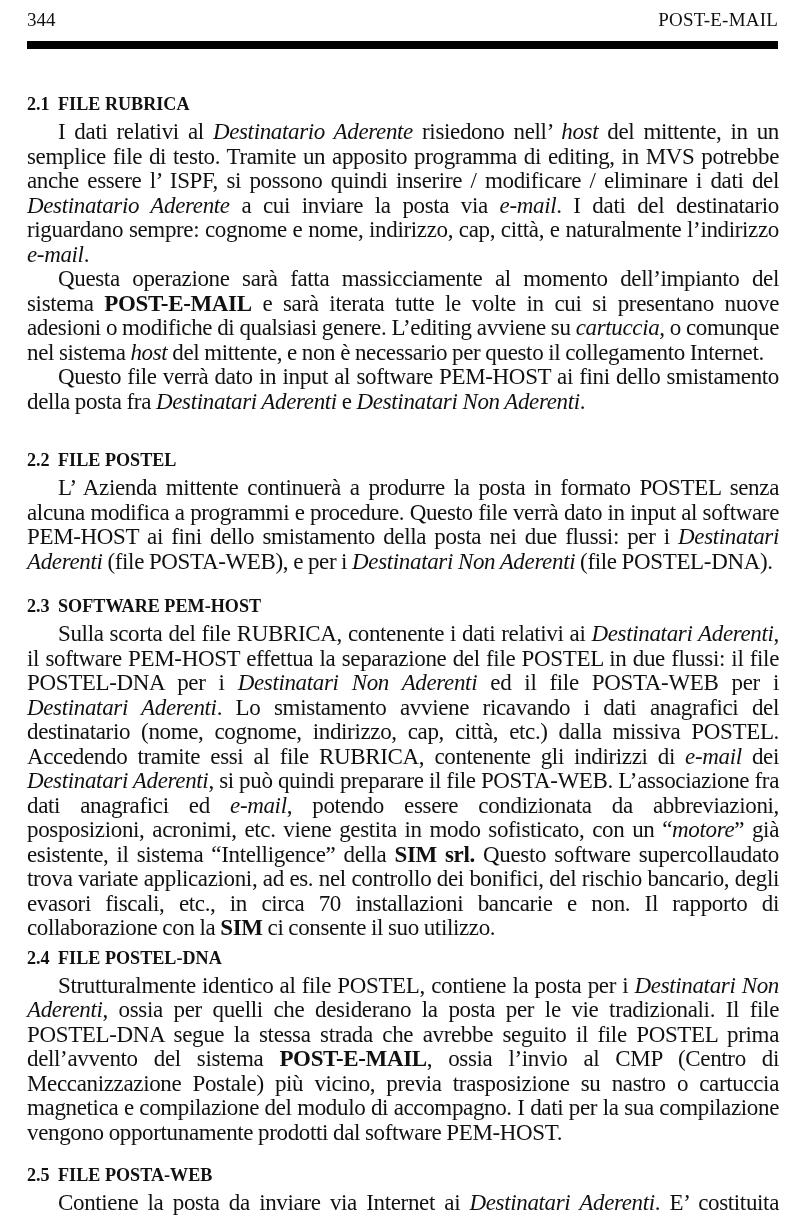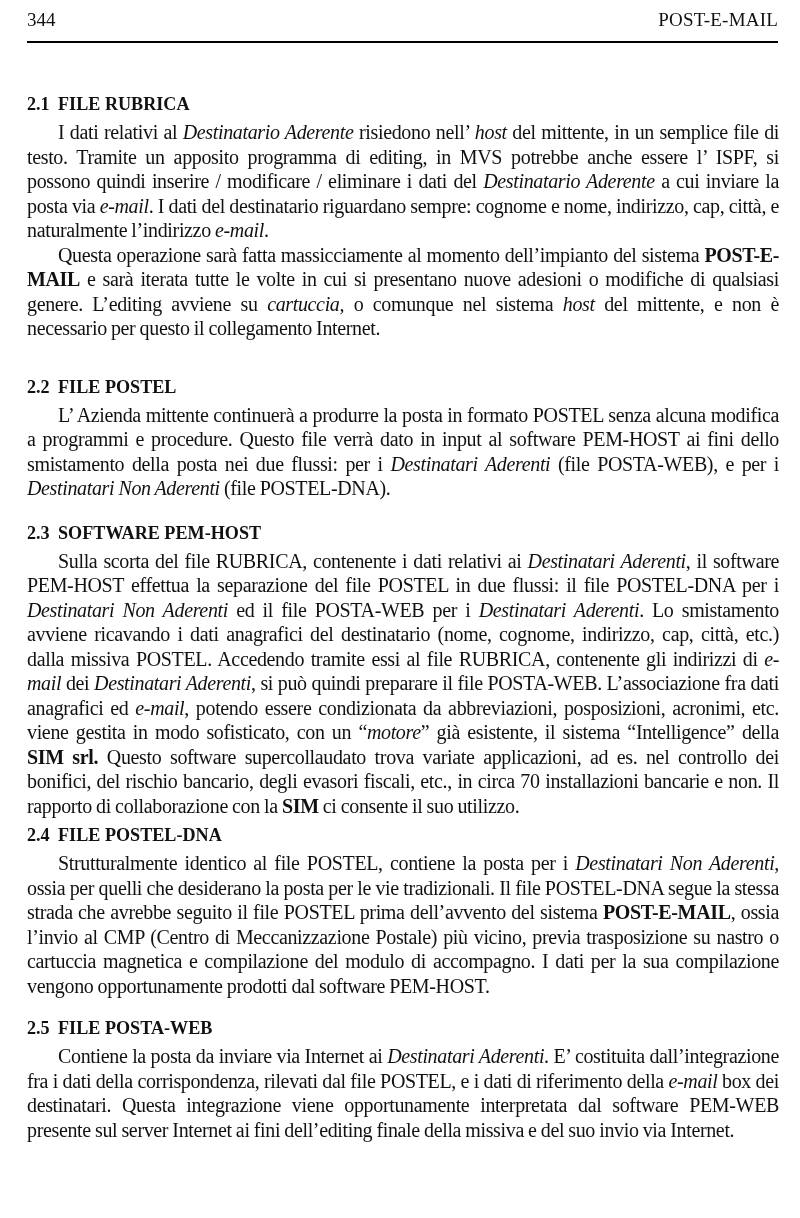--- a/index.html
+++ b/index.html
@@ -1,27 +1,27 @@
 <!DOCTYPE html>
 <html><head>
   <meta charset="utf-8">
   <style>
     html, body { margin: 0; padding: 0; background: #ffffff; }
     body { width: 800px; height: 1218px; overflow: hidden; position: relative;
            font-family: "Liberation Serif", serif; color: #111; }
     .header { position: absolute; left: 27px; right: 22px; top: 9px; height: 32px;
-              border-bottom: 2px solid #000000; }
+              border-bottom: 8px solid #000000; }
     .pagenum { position: absolute; left: 0; top: 0; font-size: 19px; }
     .runhead { position: absolute; right: 0; top: 0; font-size: 19px; letter-spacing: 0.2px; }
     .content { position: absolute; left: 27px; width: 752px; top: 92px; }
     .section { margin: 0; }
     h2 { font-size: 19.5px; font-weight: bold; margin: 0 0 4px 0; line-height: 24px;
          transform: scaleX(0.93); transform-origin: left; white-space: nowrap; }
     h2 .num { margin-right: 9px; }
-    p { margin: 0; font-size: 20px; line-height: 24.5px; text-align: justify;
+    p { margin: 0; font-size: 23px; line-height: 24.5px; text-align: justify;
         text-indent: 31px; letter-spacing: -0.35px; word-spacing: -0.5px; }
     em { font-style: italic; }
     b { font-weight: bold; }
     .s1 { margin-bottom: 34px; }
     .s2 { margin-bottom: 20px; }
     .s3 { margin-bottom: 5px; }
     .s4 { margin-bottom: 18px; }
   </style>
 </head>
 <body>
@@ -29,20 +29,21 @@
 <div class="header">
   <span class="pagenum">344</span>
   <span class="runhead">POST-E-MAIL</span>
 </div>
 
 <div class="content">
   <div class="section s1">
     <h2><span class="num">2.1</span><span>FILE RUBRICA</span></h2>
     <p>I dati relativi al <em>Destinatario Aderente</em> risiedono nell’ <em>host</em> del mittente, in un semplice file di testo. Tramite un apposito programma di editing, in MVS potrebbe anche essere l’ ISPF, si possono quindi inserire / modificare / eliminare i dati del <em>Destinatario Aderente</em> a cui inviare la posta via <em>e-mail</em>. I dati del destinatario riguardano sempre: cognome e nome, indirizzo, cap, città, e naturalmente l’indirizzo <em>e-mail</em>.</p>
     <p>Questa operazione sarà fatta massicciamente al momento dell’impianto del sistema <b>POST-E-MAIL</b> e sarà iterata tutte le volte in cui si presentano nuove adesioni o modifiche di qualsiasi genere. L’editing avviene su <em>cartuccia,</em> o comunque nel sistema <em>host</em> del mittente, e non è necessario per questo il collegamento Internet.</p>
+    <p>Questo file verrà dato in input al software PEM-HOST ai fini dello smistamento della posta fra <em>Destinatari Aderenti</em> e <em>Destinatari Non Aderenti</em>.</p>
   </div>
 
   <div class="section s2">
     <h2><span class="num">2.2</span><span>FILE POSTEL</span></h2>
     <p>L’ Azienda mittente continuerà a produrre la posta in formato POSTEL senza alcuna modifica a programmi e procedure. Questo file verrà dato in input al software PEM-HOST ai fini dello smistamento della posta nei due flussi: per i <em>Destinatari Aderenti</em> (file POSTA-WEB), e per i <em>Destinatari Non Aderenti</em> (file POSTEL-DNA).</p>
   </div>
 
   <div class="section s3">
     <h2><span class="num">2.3</span><span>SOFTWARE PEM-HOST</span></h2>
     <p>Sulla scorta del file RUBRICA, contenente i dati relativi ai <em>Destinatari Aderenti</em>, il software PEM-HOST effettua la separazione del file POSTEL in due flussi: il file POSTEL-DNA per i <em>Destinatari Non Aderenti</em> ed il file POSTA-WEB per i <em>Destinatari Aderenti</em>. Lo smistamento avviene ricavando i dati anagrafici del destinatario (nome, cognome, indirizzo, cap, città, etc.) dalla missiva POSTEL. Accedendo tramite essi al file RUBRICA, contenente gli indirizzi di <em>e-mail</em> dei <em>Destinatari Aderenti</em>, si può quindi preparare il file POSTA-WEB. L’associazione fra dati anagrafici ed <em>e-mail</em>, potendo essere condizionata da abbreviazioni, posposizioni, acronimi, etc. viene gestita in modo sofisticato, con un “<em>motore</em>” già esistente, il sistema “Intelligence” della <b>SIM srl.</b> Questo software supercollaudato trova variate applicazioni, ad es. nel controllo dei bonifici, del rischio bancario, degli evasori fiscali, etc., in circa 70 installazioni bancarie e non. Il rapporto di collaborazione con la <b>SIM</b> ci consente il suo utilizzo.</p>

